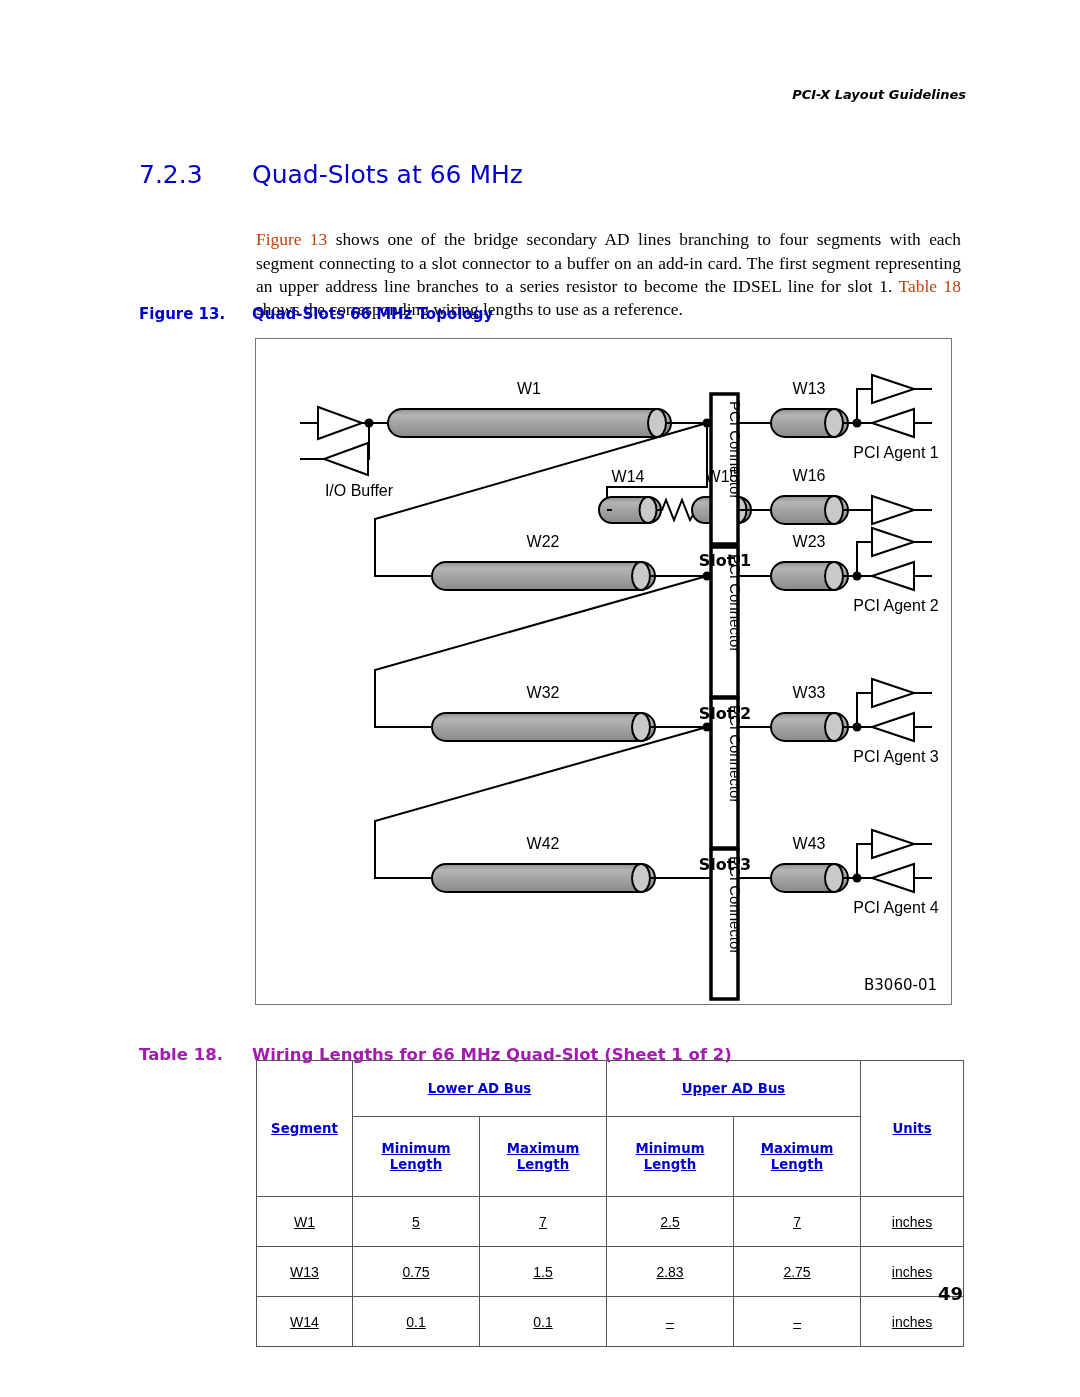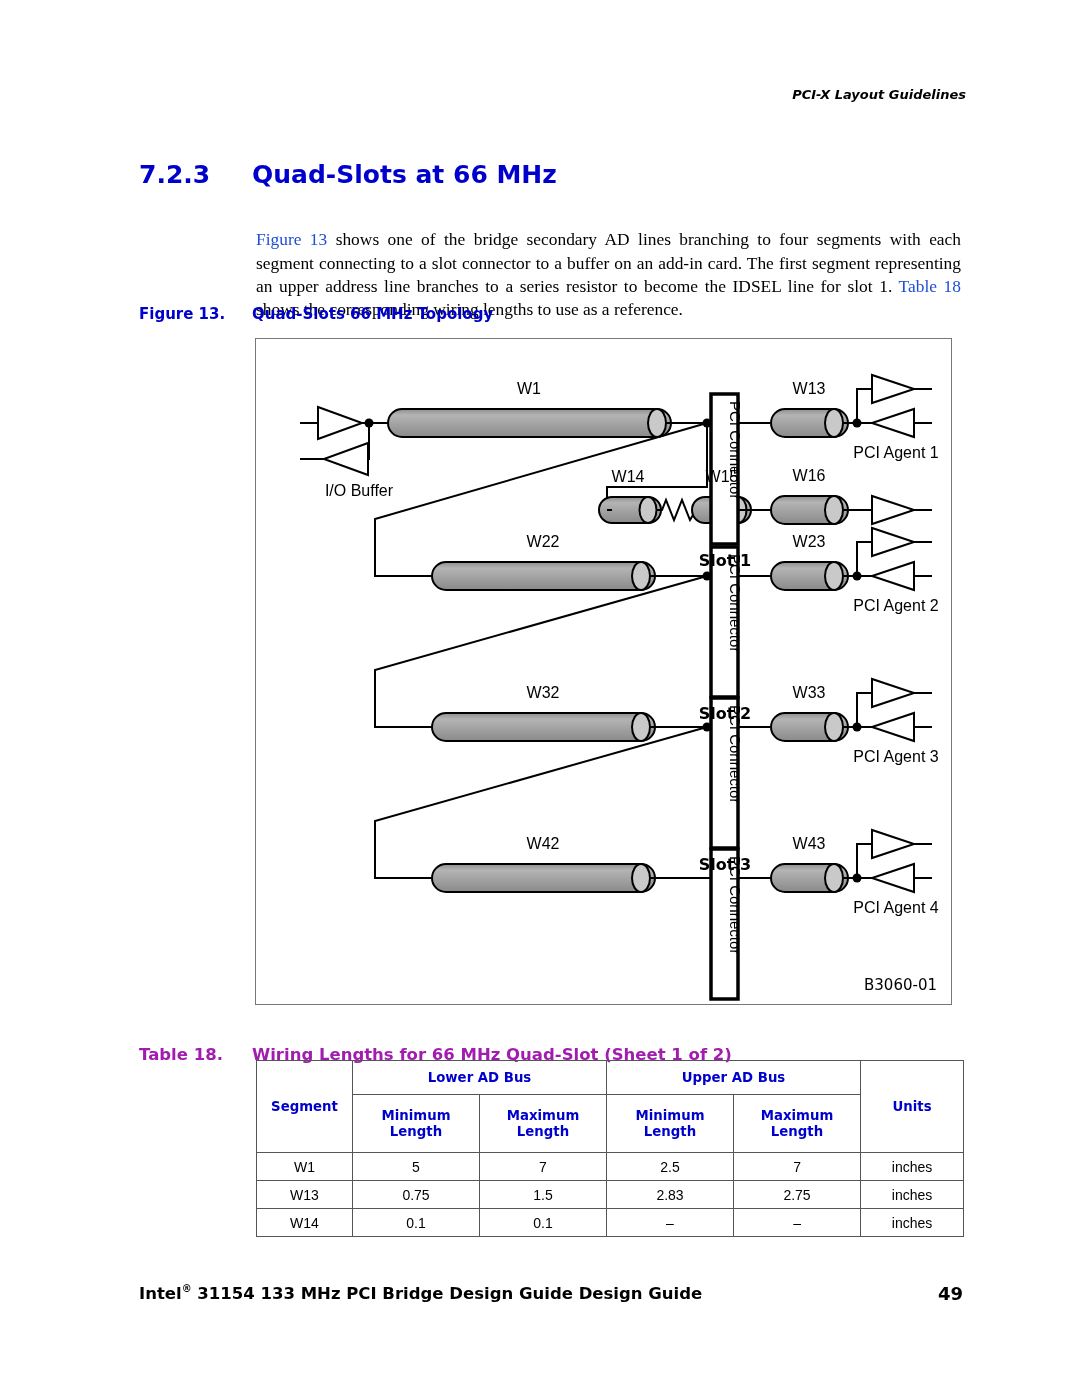--- a/index.html
+++ b/index.html
@@ -58,38 +58,38 @@
     white-space: nowrap;
   }
 
   
   #section-heading {
     position: absolute;
     left: 139px; top: 160px;
     width: 860px;
     color: #0000CC;
     font-family: "DejaVu Sans", sans-serif;
-    font-weight: bold;
+    font-weight: normal;
     font-size: 25px;
     white-space: nowrap;
   }
   #section-number { display: inline-block; width: 113px; }
 
   
   #body-paragraph {
     position: absolute;
     left: 256px; top: 211px;
     width: 705px;
     font-family: "Liberation Serif", serif;
     font-size: 17.4px;
     line-height: 23.2px;
     text-align: justify;
     color: #000;
   }
-  .xref { color: #1d4ed8; }
+  .xref { color: #c2410c; }
 
   
   #figure-caption {
     position: absolute;
     left: 139px; top: 305px;
     font-family: "DejaVu Sans", sans-serif;
     font-weight: bold;
     font-size: 15px;
     color: #0000CC;
     white-space: nowrap;
@@ -134,21 +134,22 @@
     left: 256px; top: 1060px;
     width: 707px;
     border-collapse: collapse;
     font-family: "DejaVu Sans", sans-serif;
     table-layout: fixed;
   }
   #wiring-table td, #wiring-table th {
     border: 1px solid #555;
     text-align: center;
     vertical-align: middle;
-    padding: 0;
+    padding: 11px;
+    text-decoration: underline;
   }
   #wiring-table thead th {
     color: #0000CC;
     font-weight: bold;
     font-size: 13.3px;
     line-height: 15.5px;
   }
   .hdr-group { height: 33px; }
   .hdr-sub { height: 57px; }
   .hdr-seg { height: 90px; }
@@ -474,15 +475,14 @@
       <td>0.1</td>
       <td>0.1</td>
       <td>–</td>
       <td>–</td>
       <td>inches</td>
     </tr>
   </tbody>
 </table>
 
 <div id="page-footer">
-  <div id="footer-text"><span>Intel</span><span class="reg-sup">®</span><span> 31154 133 MHz PCI Bridge Design Guide Design Guide</span></div>
   <div id="footer-page">49</div>
 </div>
 
 </body></html>

